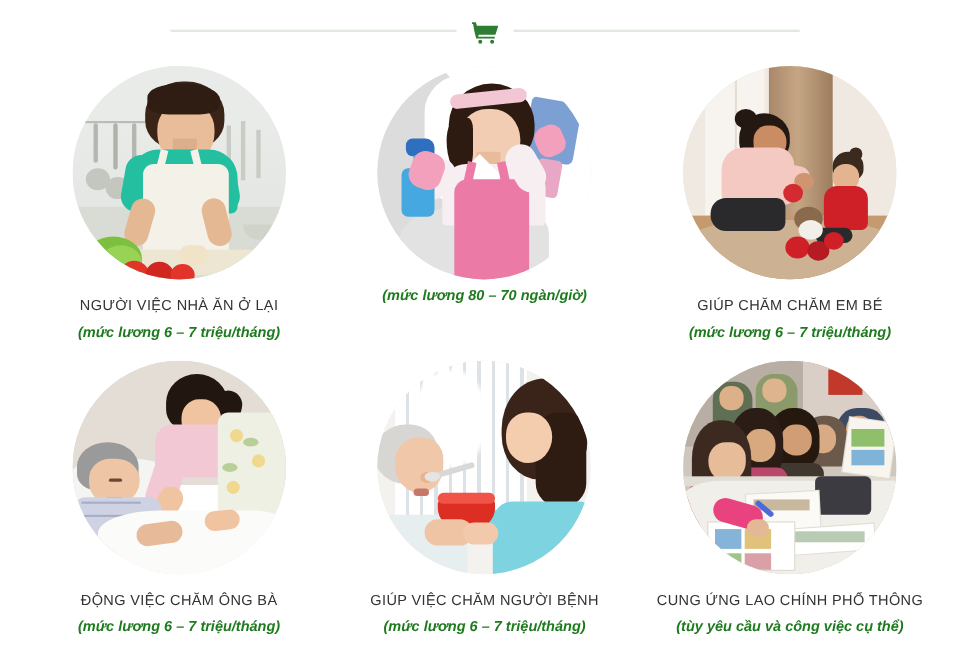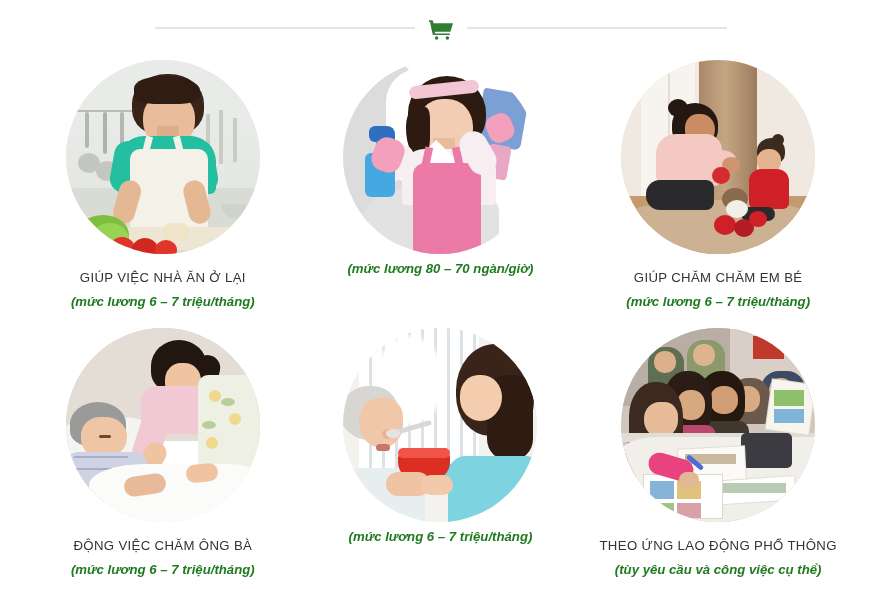--- a/index.html
+++ b/index.html
@@ -347,21 +347,21 @@
             <i class="sh c1-forearmR"></i>
           <i class="sh c1-board"></i>
             <i class="sh c1-dough"></i>
           <i class="sh c1-lettuce"></i>
             <i class="sh c1-lettuce2"></i>
           <i class="sh c1-tom1"></i>
             <i class="sh c1-tom2"></i>
             <i class="sh c1-tom3"></i>
         </div>
       </div>
-      <div class="service-name">GIÚP VIỆC NHÀ ĂN Ở LẠI</div>
+      <div class="service-name">NGƯỜI VIỆC NHÀ ĂN Ở LẠI</div>
       <div class="service-price">(mức lương 6 – 7 triệu/tháng)</div>
     </div>
 
     <div class="service-card">
       <div class="thumb">
         <div class="scene">
           <i class="sh c2-bg"></i>
             <i class="sh c2-grayL"></i>
             <i class="sh c2-grayB"></i>
             <i class="sh c2-white"></i>
@@ -475,20 +475,21 @@
             <i class="sh c5-spoonB"></i>
           <i class="sh c5-gbody"></i>
             <i class="sh c5-ybody"></i>
             <i class="sh c5-yArm"></i>
           <i class="sh c5-bowl"></i>
             <i class="sh c5-bowlTop"></i>
           <i class="sh c5-gHand"></i>
             <i class="sh c5-yHand"></i>
         </div>
       </div>
+      <div class="service-name">GIÚP VIỆC CHĂM NGƯỜI BỆNH</div>
       <div class="service-price">(mức lương 6 – 7 triệu/tháng)</div>
     </div>
 
     <div class="service-card">
       <div class="thumb">
         <div class="scene">
           <i class="sh c6-bg"></i>
             <i class="sh c6-back"></i>
             <i class="sh c6-wall"></i>
             <i class="sh c6-red"></i>
@@ -523,18 +524,18 @@
           <i class="sh c6-form1"></i>
             <i class="sh c6-form1a"></i>
             <i class="sh c6-form1b"></i>
           <i class="sh c6-form1c"></i>
             <i class="sh c6-form1d"></i>
           <i class="sh c6-p1arm"></i>
             <i class="sh c6-p1hand"></i>
             <i class="sh c6-pen1"></i>
         </div>
       </div>
-      <div class="service-name">THEO ỨNG LAO ĐỘNG PHỔ THÔNG</div>
+      <div class="service-name">CUNG ỨNG LAO CHÍNH PHỔ THÔNG</div>
       <div class="service-price">(tùy yêu cầu và công việc cụ thể)</div>
     </div>
 
   </div>
 </div>
 
 </body></html>

